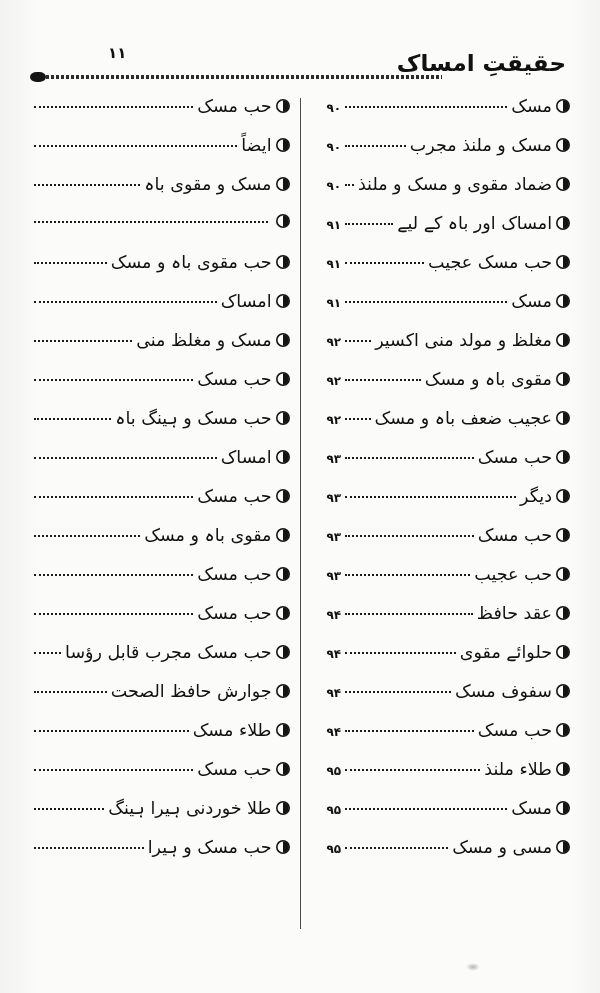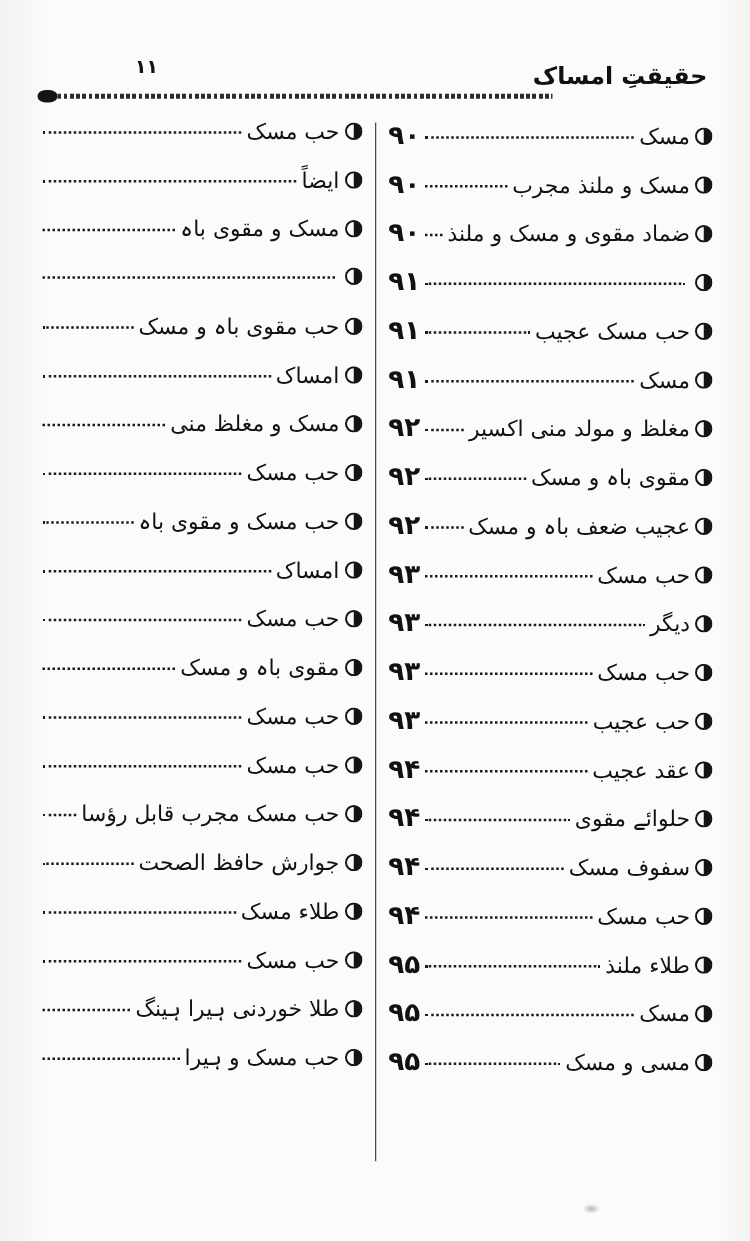--- a/index.html
+++ b/index.html
@@ -40,21 +40,21 @@
     left: 28px;
     right: 28px;
     top: 52px;
     height: 32px;
     direction: rtl;
   }
   .header-title {
     position: absolute;
     right: 6px;
     top: -2px;
-    font-size: 19px;
+    font-size: 23px;
     font-weight: bold;
     letter-spacing: 0px;
     white-space: nowrap;
     font-family: "DejaVu Sans", sans-serif;
   }
   .rule-wrap {
     position: absolute;
     left: 0;
     right: 0;
     top: 20px;
@@ -145,24 +145,25 @@
     flex: 1 1 auto;
     margin: 0 4px;
     position: relative;
     top: -4px;
     border-bottom: 2px dotted #1b1b1b;
     min-width: 10px;
     height: 10px;
   }
   .entry-page {
     flex: 0 0 auto;
-    font-size: 21px;
+    font-size: 12px;
     font-weight: bold;
     white-space: nowrap;
     letter-spacing: .5px;
+    margin-left: 16px;
   }
   
   .entry.tight .dots { min-width: 6px; }
 
   .footer-mark {
     position: absolute;
     right: 120px;
     bottom: 22px;
     width: 14px;
     height: 8px;
@@ -220,20 +221,21 @@
           <span class="dots"></span>
           <span class="entry-page">۹۰</span>
         </div>
         <div class="entry tight">
           <span class="bullet">
             <svg width="14" height="14" viewBox="0 0 14 14">
               <circle cx="7" cy="7" r="6.2" fill="none" stroke="#141414" stroke-width="1.6"></circle>
               <path d="M7 1.2 A5.8 5.8 0 0 1 7 12.8 Z" fill="#141414"></path>
             </svg>
           </span>
+          <span class="entry-title">امساک اور باہ کے لیے</span>
           <span class="dots"></span>
           <span class="entry-page">۹۱</span>
         </div>
         <div class="entry">
           <span class="bullet">
             <svg width="14" height="14" viewBox="0 0 14 14">
               <circle cx="7" cy="7" r="6.2" fill="none" stroke="#141414" stroke-width="1.6"></circle>
               <path d="M7 1.2 A5.8 5.8 0 0 1 7 12.8 Z" fill="#141414"></path>
             </svg>
           </span>
@@ -329,21 +331,21 @@
           <span class="dots"></span>
           <span class="entry-page">۹۳</span>
         </div>
         <div class="entry">
           <span class="bullet">
             <svg width="14" height="14" viewBox="0 0 14 14">
               <circle cx="7" cy="7" r="6.2" fill="none" stroke="#141414" stroke-width="1.6"></circle>
               <path d="M7 1.2 A5.8 5.8 0 0 1 7 12.8 Z" fill="#141414"></path>
             </svg>
           </span>
-          <span class="entry-title">عقد عجیب</span>
+          <span class="entry-title">عقد حافظ</span>
           <span class="dots"></span>
           <span class="entry-page">۹۴</span>
         </div>
         <div class="entry">
           <span class="bullet">
             <svg width="14" height="14" viewBox="0 0 14 14">
               <circle cx="7" cy="7" r="6.2" fill="none" stroke="#141414" stroke-width="1.6"></circle>
               <path d="M7 1.2 A5.8 5.8 0 0 1 7 12.8 Z" fill="#141414"></path>
             </svg>
           </span>
@@ -488,21 +490,21 @@
           <span class="entry-title">حب مسک</span>
           <span class="dots"></span>
         </div>
         <div class="entry tight">
           <span class="bullet">
             <svg width="14" height="14" viewBox="0 0 14 14">
               <circle cx="7" cy="7" r="6.2" fill="none" stroke="#141414" stroke-width="1.6"></circle>
               <path d="M7 1.2 A5.8 5.8 0 0 1 7 12.8 Z" fill="#141414"></path>
             </svg>
           </span>
-          <span class="entry-title">حب مسک و مقوی باہ</span>
+          <span class="entry-title">حب مسک و ہینگ باہ</span>
           <span class="dots"></span>
         </div>
         <div class="entry">
           <span class="bullet">
             <svg width="14" height="14" viewBox="0 0 14 14">
               <circle cx="7" cy="7" r="6.2" fill="none" stroke="#141414" stroke-width="1.6"></circle>
               <path d="M7 1.2 A5.8 5.8 0 0 1 7 12.8 Z" fill="#141414"></path>
             </svg>
           </span>
           <span class="entry-title">امساک</span>

